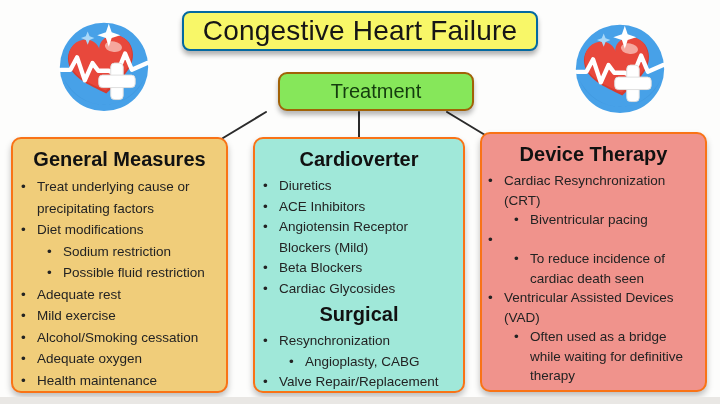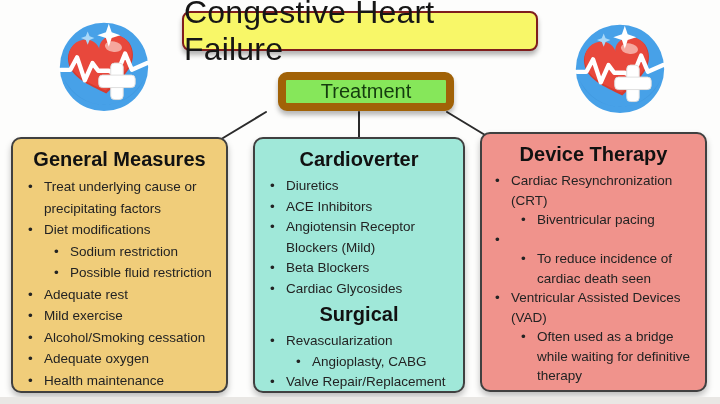--- a/index.html
+++ b/index.html
@@ -5,41 +5,41 @@
   html,body{margin:0;padding:0;background:#ffffff;}
   .stage{
     position:relative;width:720px;height:404px;background:#fdfdfc;overflow:hidden;
     font-family:"Liberation Sans","DejaVu Sans",sans-serif;color:#232323;
   }
   .bottom-strip{position:absolute;left:0;bottom:0;width:720px;height:7px;background:#e9e7e4;}
 
   
   .title-box{
     position:absolute;left:182px;top:11px;width:356px;height:40px;
-    border:2px solid #7f1d1d;border-radius:8px;
+    border:2px solid #0369a1;border-radius:8px;
     display:flex;align-items:center;justify-content:center;
-    font-size:32px;color:#161616;letter-spacing:.2px;
+    font-size:28px;color:#161616;letter-spacing:.2px;
     box-shadow:0 4px 5px rgba(0,0,0,.30);box-sizing:border-box;
   }
   .treatment-box{
-    position:absolute;left:278px;top:72px;width:176px;height:39px;
-    border:8px solid #a16207;border-radius:9px;
+    position:absolute;left:278px;top:72px;width:196px;height:39px;
+    border:2px solid #a16207;border-radius:9px;
     display:flex;align-items:center;justify-content:center;
     font-size:20px;color:#143c0e;
     box-shadow:0 4px 5px rgba(0,0,0,.28);box-sizing:border-box;
   }
 
   
   .connectors{position:absolute;left:0;top:0;width:720px;height:404px;pointer-events:none;}
 
   
   .box{
-    position:absolute;border:2px solid #404040;border-radius:10px;
+    position:absolute;border:2px solid #f97316;border-radius:10px;
     box-shadow:0 4px 6px rgba(0,0,0,.25);box-sizing:border-box;
-    padding:5px 7px;font-size:13.5px;
+    padding:5px 0;font-size:13.5px;
   }
   .col-general{left:11px;top:137px;width:217px;height:256px;}
   .col-medications{left:253px;top:137px;width:212px;height:256px;}
   .col-device{left:480px;top:132px;width:227px;height:260px;}
 
   .box-heading{font-size:20px;font-weight:bold;text-align:center;line-height:26px;margin:2px 0 4px;color:#111;}
   .row{display:flex;align-items:flex-start;padding-left:8px;padding-right:4px;}
   .row .bullet{flex:0 0 16px;text-align:left;}
   .row.sub{padding-left:34px;}
   .col-general .row{line-height:21.5px;}
@@ -170,21 +170,21 @@
         <span class="bullet">•</span>
         <span class="txt">Beta Blockers</span>
       </div>
       <div class="row">
         <span class="bullet">•</span>
         <span class="txt">Cardiac Glycosides</span>
       </div>
       <div class="box-heading">Surgical</div>
       <div class="row">
         <span class="bullet">•</span>
-        <span class="txt">Revascularization</span>
+        <span class="txt">Resynchronization</span>
       </div>
       <div class="row sub">
         <span class="bullet">•</span>
         <span class="txt">Angioplasty, CABG</span>
       </div>
       <div class="row">
         <span class="bullet">•</span>
         <span class="txt">Valve Repair/Replacement</span>
       </div>
     </div>

